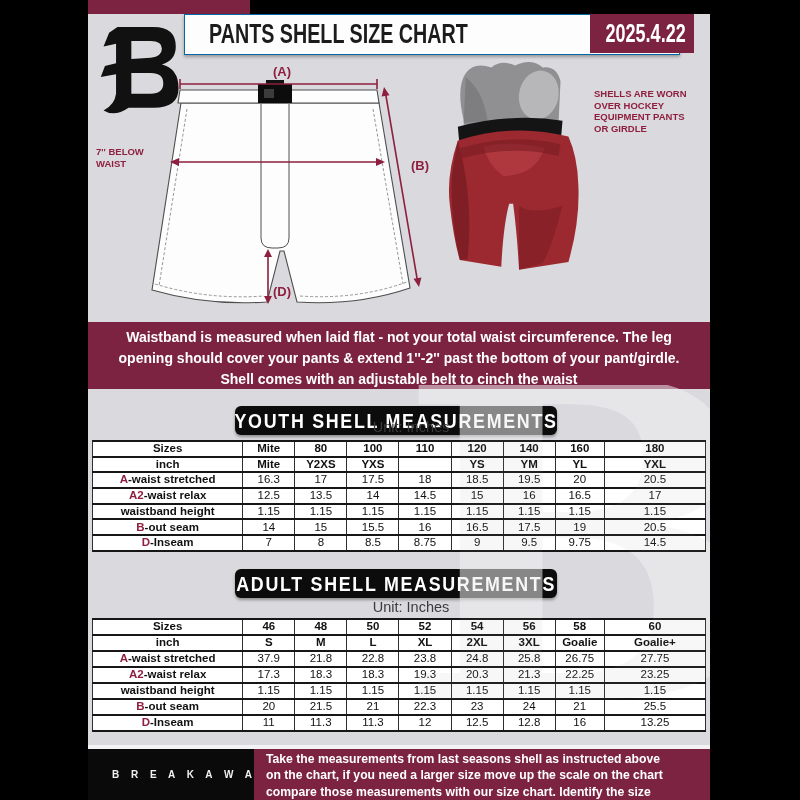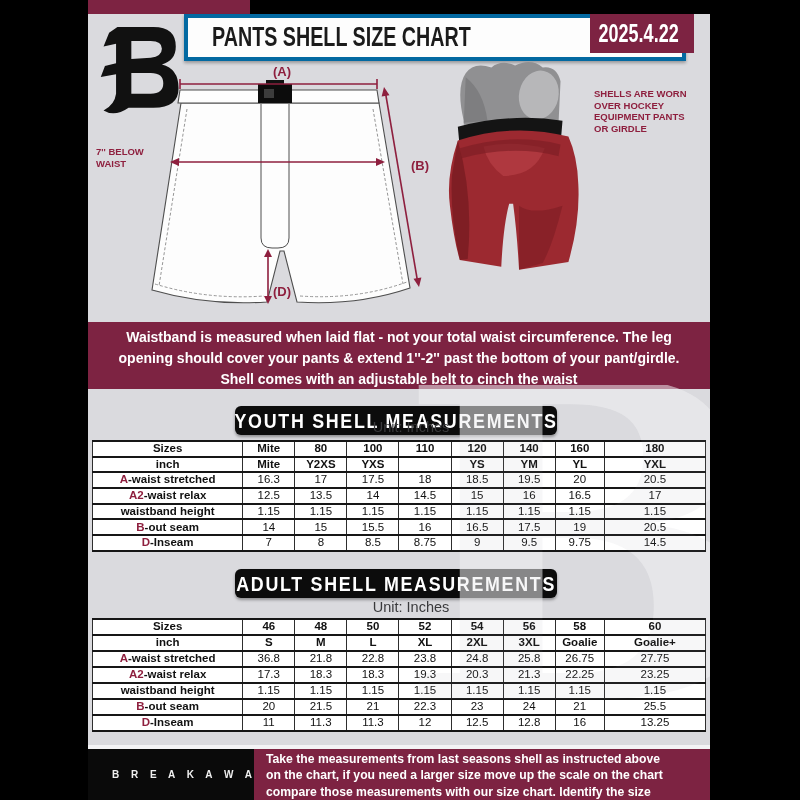--- a/index.html
+++ b/index.html
@@ -4,25 +4,25 @@
 <style>
   html,body{margin:0;padding:0;}
   body{width:800px;height:800px;background:#000;position:relative;overflow:hidden;
        font-family:"Liberation Sans",sans-serif;}
   #content{position:absolute;left:88px;top:0;width:622px;height:800px;background:#dadade;overflow:hidden;}
 
   
   .top-strip{position:absolute;left:0;top:0;width:622px;height:14px;background:#000;}
   .top-strip .accent-block{position:absolute;left:0;top:0;width:162px;height:14px;background:#7d2342;}
   .title-box{position:absolute;left:96px;top:14px;width:494px;height:39px;background:#fdfdfd;
-             border:4px solid #0369a1;box-shadow:0 2px 3px rgba(0,0,0,.3);display:flex;align-items:center;}
+             border:1px solid #0369a1;box-shadow:0 2px 3px rgba(0,0,0,.3);display:flex;align-items:center;}
   .title-box .t{font-size:27px;font-weight:bold;color:#1b1b1b;white-space:nowrap;
                 transform:scaleX(.73);transform-origin:left center;margin-left:24px;letter-spacing:0;}
   .date-box{position:absolute;left:502px;top:14px;width:104px;height:39px;background:#7d2342;
-            display:flex;align-items:center;justify-content:flex-end;}
+            display:flex;align-items:center;justify-content:flex-start;}
   .date-box .t{font-size:25px;font-weight:bold;color:#fff;transform:scaleX(.72);white-space:nowrap;}
   .logo-big{position:absolute;left:10px;top:16px;width:88px;height:100px;}
 
   
   .mlabel{position:absolute;width:40px;text-align:center;font-size:13px;font-weight:bold;color:#8e1f3e;}
   .waist-note{position:absolute;left:8px;top:146px;width:64px;
               font-size:9.5px;font-weight:bold;color:#8e1f3e;line-height:11.5px;}
   .shell-note{position:absolute;left:506px;top:88px;width:112px;font-size:9.5px;font-weight:bold;
               color:#8e1f3e;line-height:11.5px;}
 
@@ -294,21 +294,21 @@
           <td class="hdr">M</td>
           <td class="hdr">L</td>
           <td class="hdr">XL</td>
           <td class="hdr">2XL</td>
           <td class="hdr">3XL</td>
           <td class="hdr">Goalie</td>
           <td class="hdr">Goalie+</td>
         </tr>
         <tr>
           <td class="lbl"><span class="accent">A</span>-waist stretched</td>
-          <td>36.8</td>
+          <td>37.9</td>
           <td>21.8</td>
           <td>22.8</td>
           <td>23.8</td>
           <td>24.8</td>
           <td>25.8</td>
           <td>26.75</td>
           <td>27.75</td>
         </tr>
         <tr>
           <td class="lbl"><span class="accent">A2</span>-waist relax</td>

